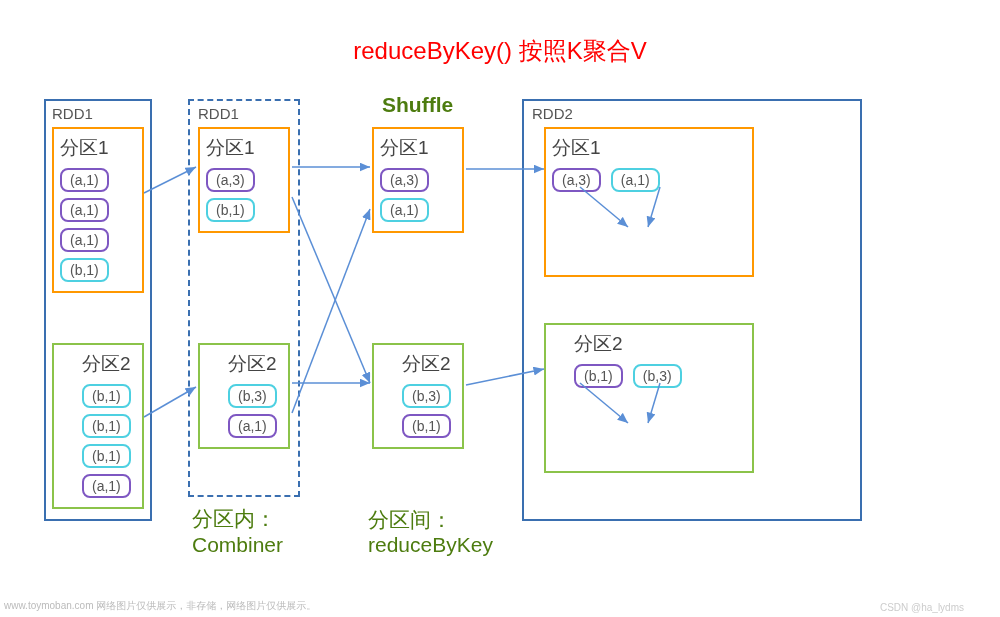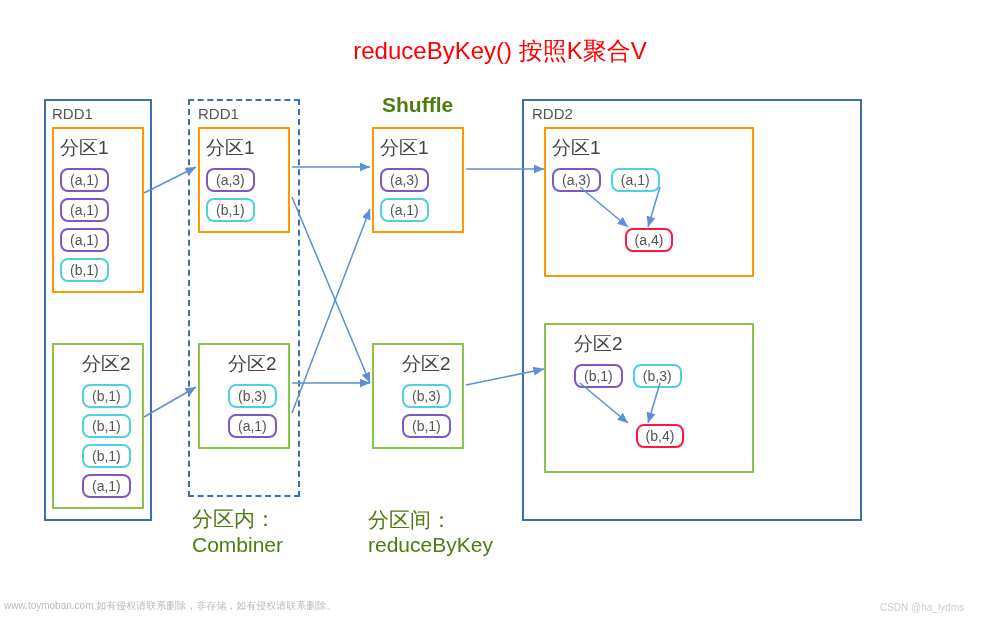--- a/index.html
+++ b/index.html
@@ -80,33 +80,27 @@
 
   <div class="outer-box" style="left:482px; top:12px; width:340px; height:422px;"></div>
   <div class="rdd-label" style="left:492px; top:18px;">RDD2</div>
 
   <div class="partition orange-b" style="left:504px; top:40px; width:210px; height:150px;">
     <div class="partition-label">分区1</div>
     <div class="tuple-row">
       <div class="tuple purple">(a,3)</div>
       <div class="tuple cyan">(a,1)</div>
     </div>
-    <div style="text-align:center; margin-top:30px;">
-      <div class="tuple red-b" style="border-width:2px;">(a,4)</div>
-    </div>
   </div>
 
   <div class="partition green-b" style="left:504px; top:236px; width:210px; height:150px;">
     <div class="partition-label">分区2</div>
     <div class="tuple-row">
       <div class="tuple purple">(b,1)</div>
       <div class="tuple cyan">(b,3)</div>
-    </div>
-    <div style="text-align:center; margin-top:30px;">
-      <div class="tuple red-b" style="border-width:2px;">(b,4)</div>
     </div>
   </div>
 
   <div class="section-label" style="left:152px; top:418px;">分区内：</div>
   <div class="section-label" style="left:152px; top:446px;">Combiner</div>
   <div class="section-label" style="left:328px; top:419px;">分区间：</div>
   <div class="section-label" style="left:328px; top:446px;">reduceByKey</div>
 
   <svg class="arrows">
     <defs>
@@ -128,14 +122,14 @@
 
     <line x1="540" y1="100" x2="588" y2="140" stroke="#5b8fd6" stroke-width="1.5" marker-end="url(#arr)"></line>
     <line x1="620" y1="100" x2="608" y2="140" stroke="#5b8fd6" stroke-width="1.5" marker-end="url(#arr)"></line>
 
     <line x1="540" y1="296" x2="588" y2="336" stroke="#5b8fd6" stroke-width="1.5" marker-end="url(#arr)"></line>
     <line x1="620" y1="296" x2="608" y2="336" stroke="#5b8fd6" stroke-width="1.5" marker-end="url(#arr)"></line>
   </svg>
 
 </div>
 
-<div class="watermark">www.toymoban.com 如有侵权请联系删除，非存储，如有侵权请联系删除。</div>
+<div class="watermark">www.toymoban.com 网络图片仅供展示，非存储，网络图片仅供展示。</div>
 <div class="watermark-r">CSDN @ha_lydms</div>
 
 </body></html>

